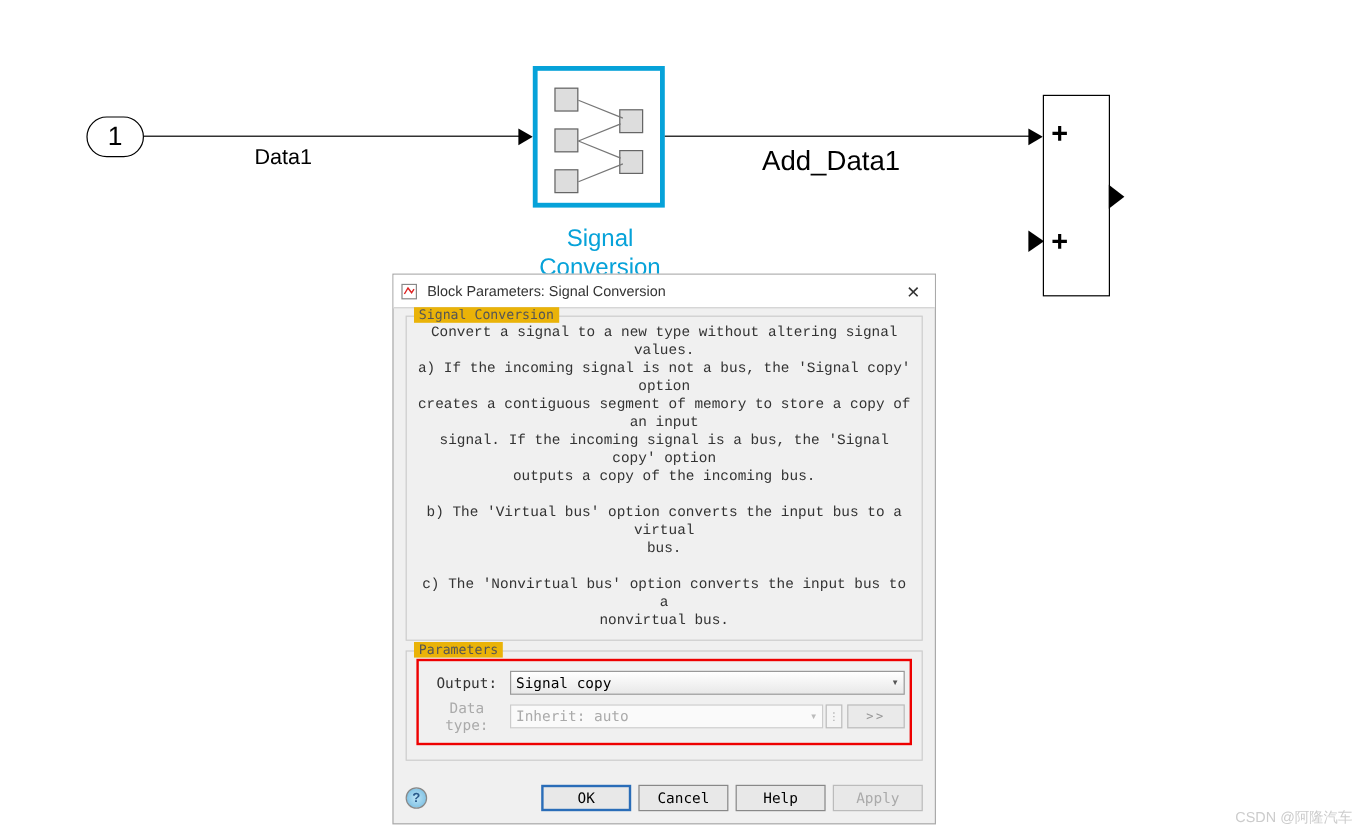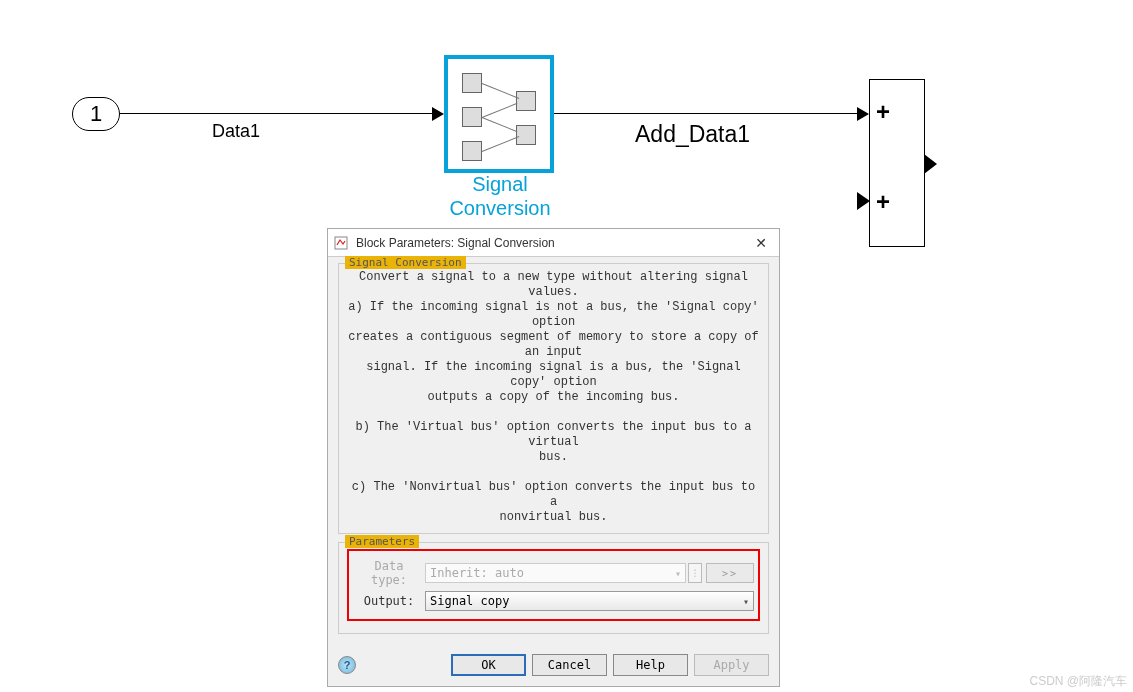--- a/index.html
+++ b/index.html
@@ -57,21 +57,21 @@
     .scb3 { left: 14px; top: 82px; }
     .scb4 { left: 68px; top: 32px; }
     .scb5 { left: 68px; top: 66px; }
     .sc-ln { position: absolute; background: #777; height: 1px; transform-origin: left center; }
     .scl1 { left: 34px; top: 24px; width: 40px; transform: rotate(22deg); }
     .scl2 { left: 34px; top: 58px; width: 38px; transform: rotate(-22deg); }
     .scl3 { left: 34px; top: 58px; width: 38px; transform: rotate(22deg); }
     .scl4 { left: 34px; top: 92px; width: 40px; transform: rotate(-22deg); }
     .sigconv-lbl {
       position: absolute;
-      left: 440px; top: 172px;
+      left: 440px; top: 187px;
       width: 120px;
       text-align: center;
       color: #06a2d9;
       font-size: 20px;
       line-height: 24px;
     }
     .line2 { left: 554px; top: 113px; width: 310px; height: 1px; }
     .label-a1 { position: absolute; left: 635px; top: 121px; font-size: 23px; color: #000; }
     .arr2 { left: 857px; top: 107px; }
     .sumblk {
@@ -338,38 +338,38 @@
 
 b) The 'Virtual bus' option converts the input bus to a virtual
 bus.
 
 c) The 'Nonvirtual bus' option converts the input bus to a
 nonvirtual bus.</div>
     </div>
     <div class="fs">
       <div class="fs-leg">Parameters</div>
       <div class="redbox">
+        <div class="param-row">
+          <div class="param-lbl">Output:</div>
+          <div class="sel">
+            <span>Signal copy</span>
+          </div>
+        </div>
         <div class="param-row">
           <div class="param-lbl dis">Data type:</div>
           <div class="sel dis">
             <span>Inherit: auto</span>
           </div>
           <div class="morebtn">
             <span>⋮</span>
           </div>
           <div class="gtbtn">
             <span>&gt;&gt;</span>
           </div>
         </div>
-        <div class="param-row">
-          <div class="param-lbl">Output:</div>
-          <div class="sel">
-            <span>Signal copy</span>
-          </div>
-        </div>
       </div>
     </div>
   </div>
   <div class="dlg-foot">
     <div class="helpicon">
       <span>?</span>
     </div>
     <div class="btn primary">
       <span>OK</span>
     </div>

